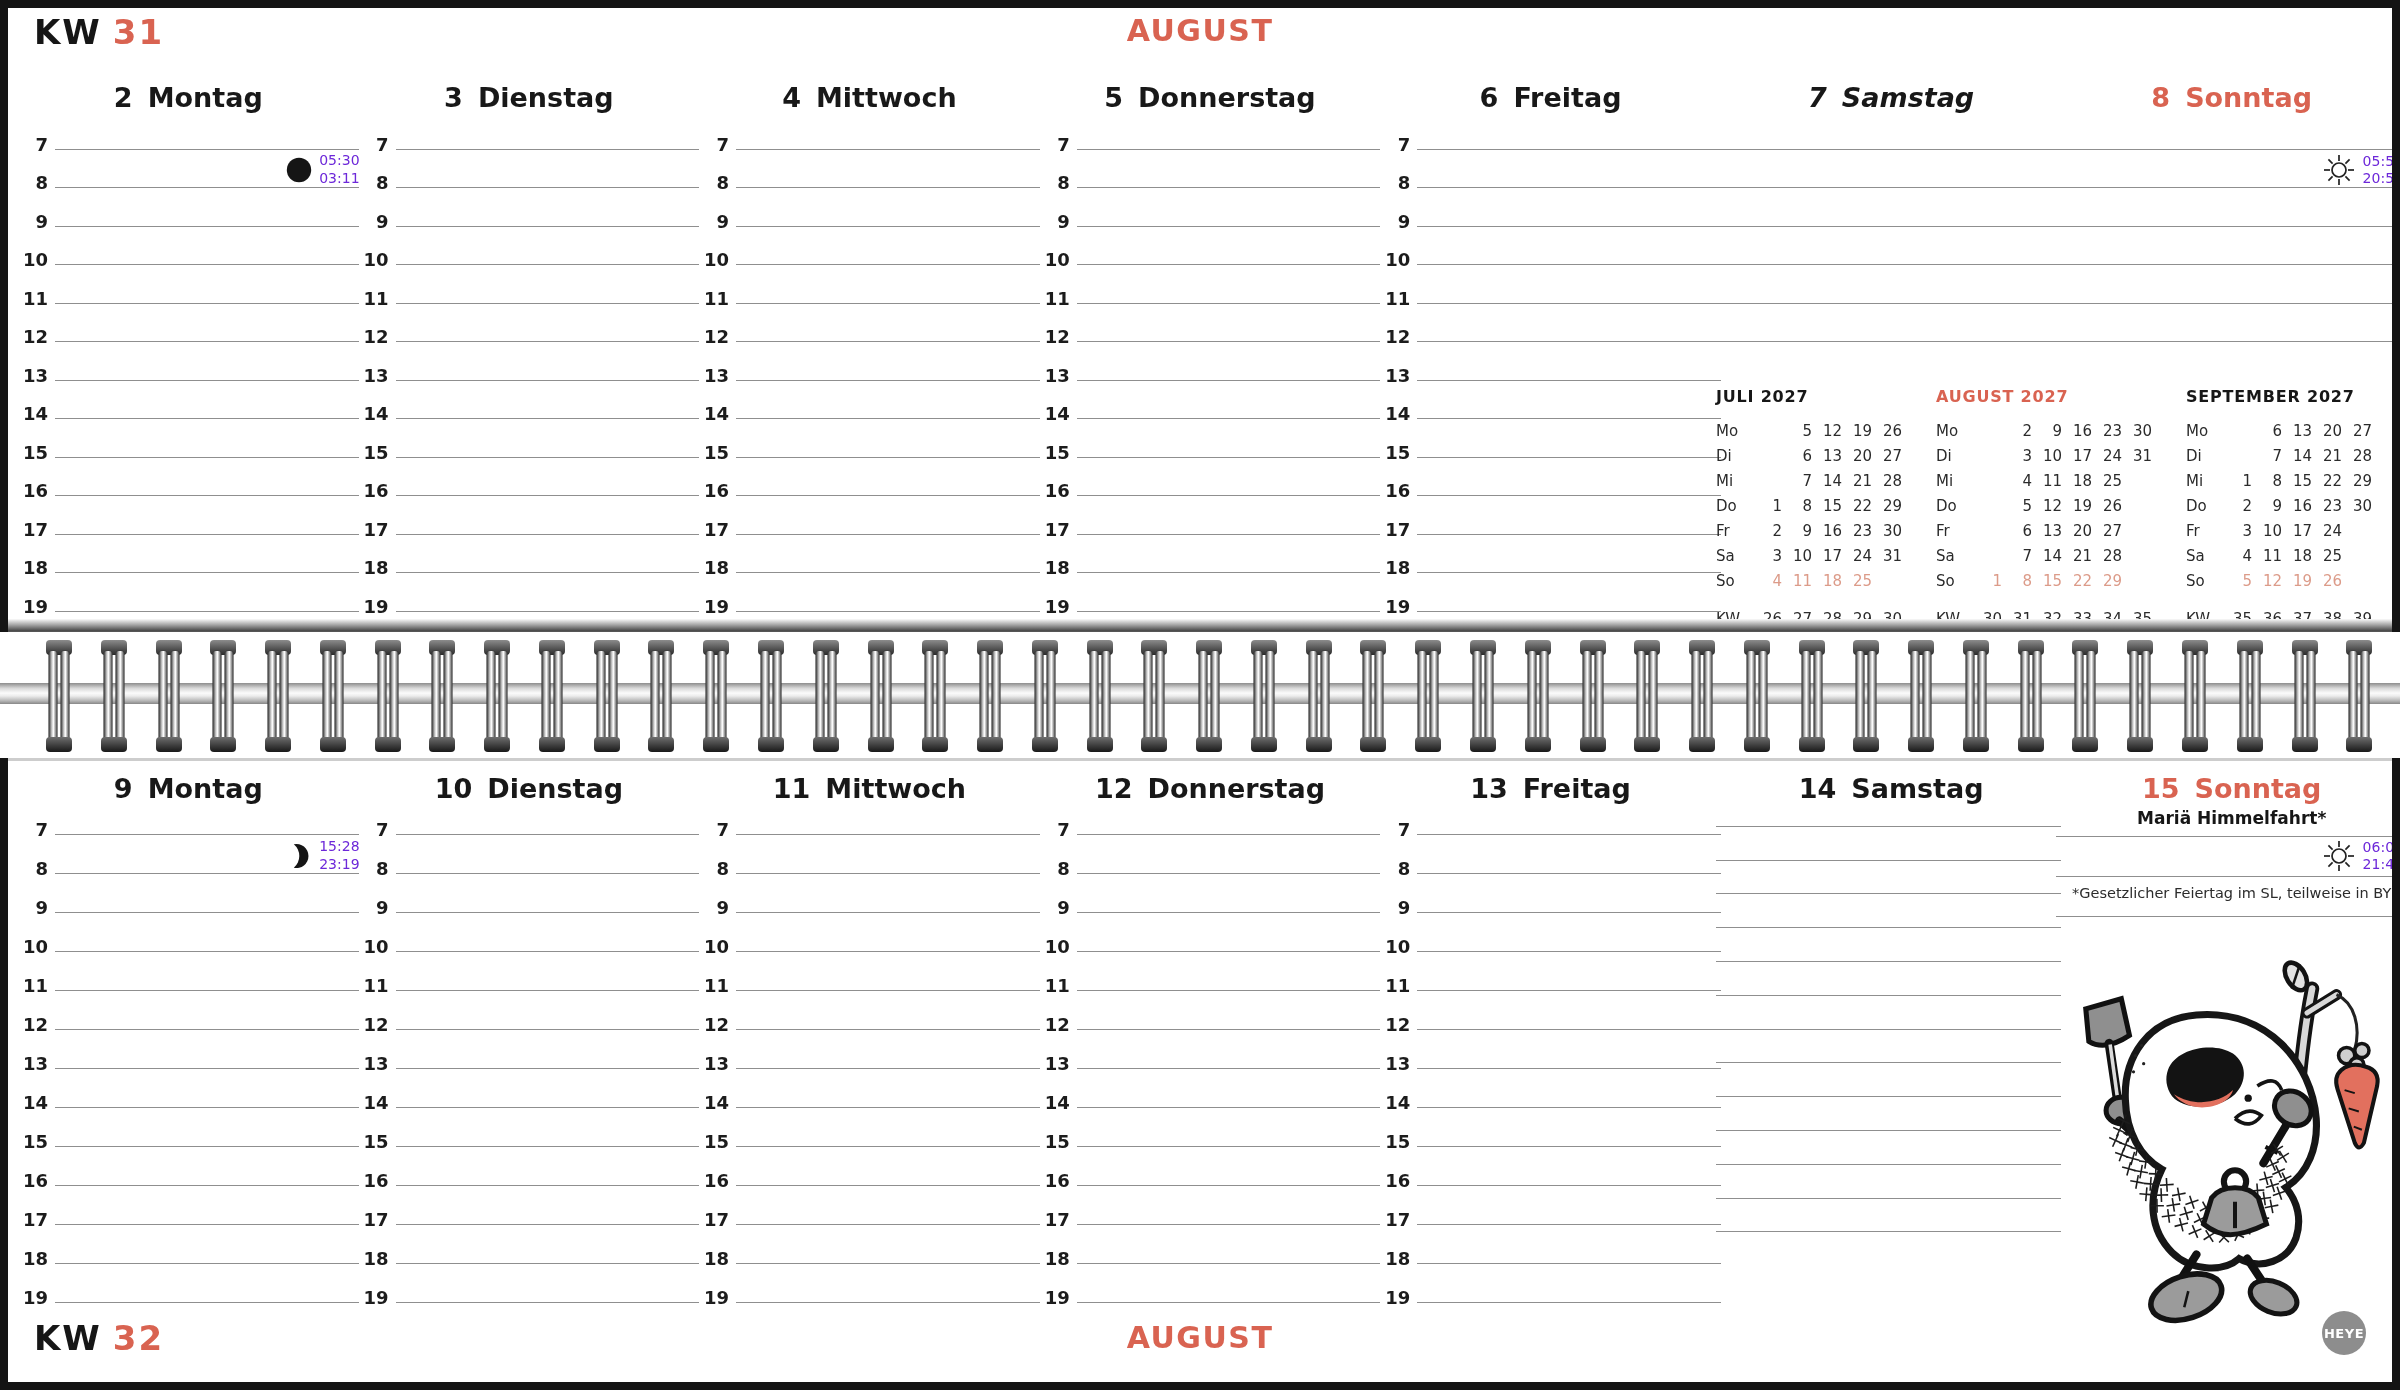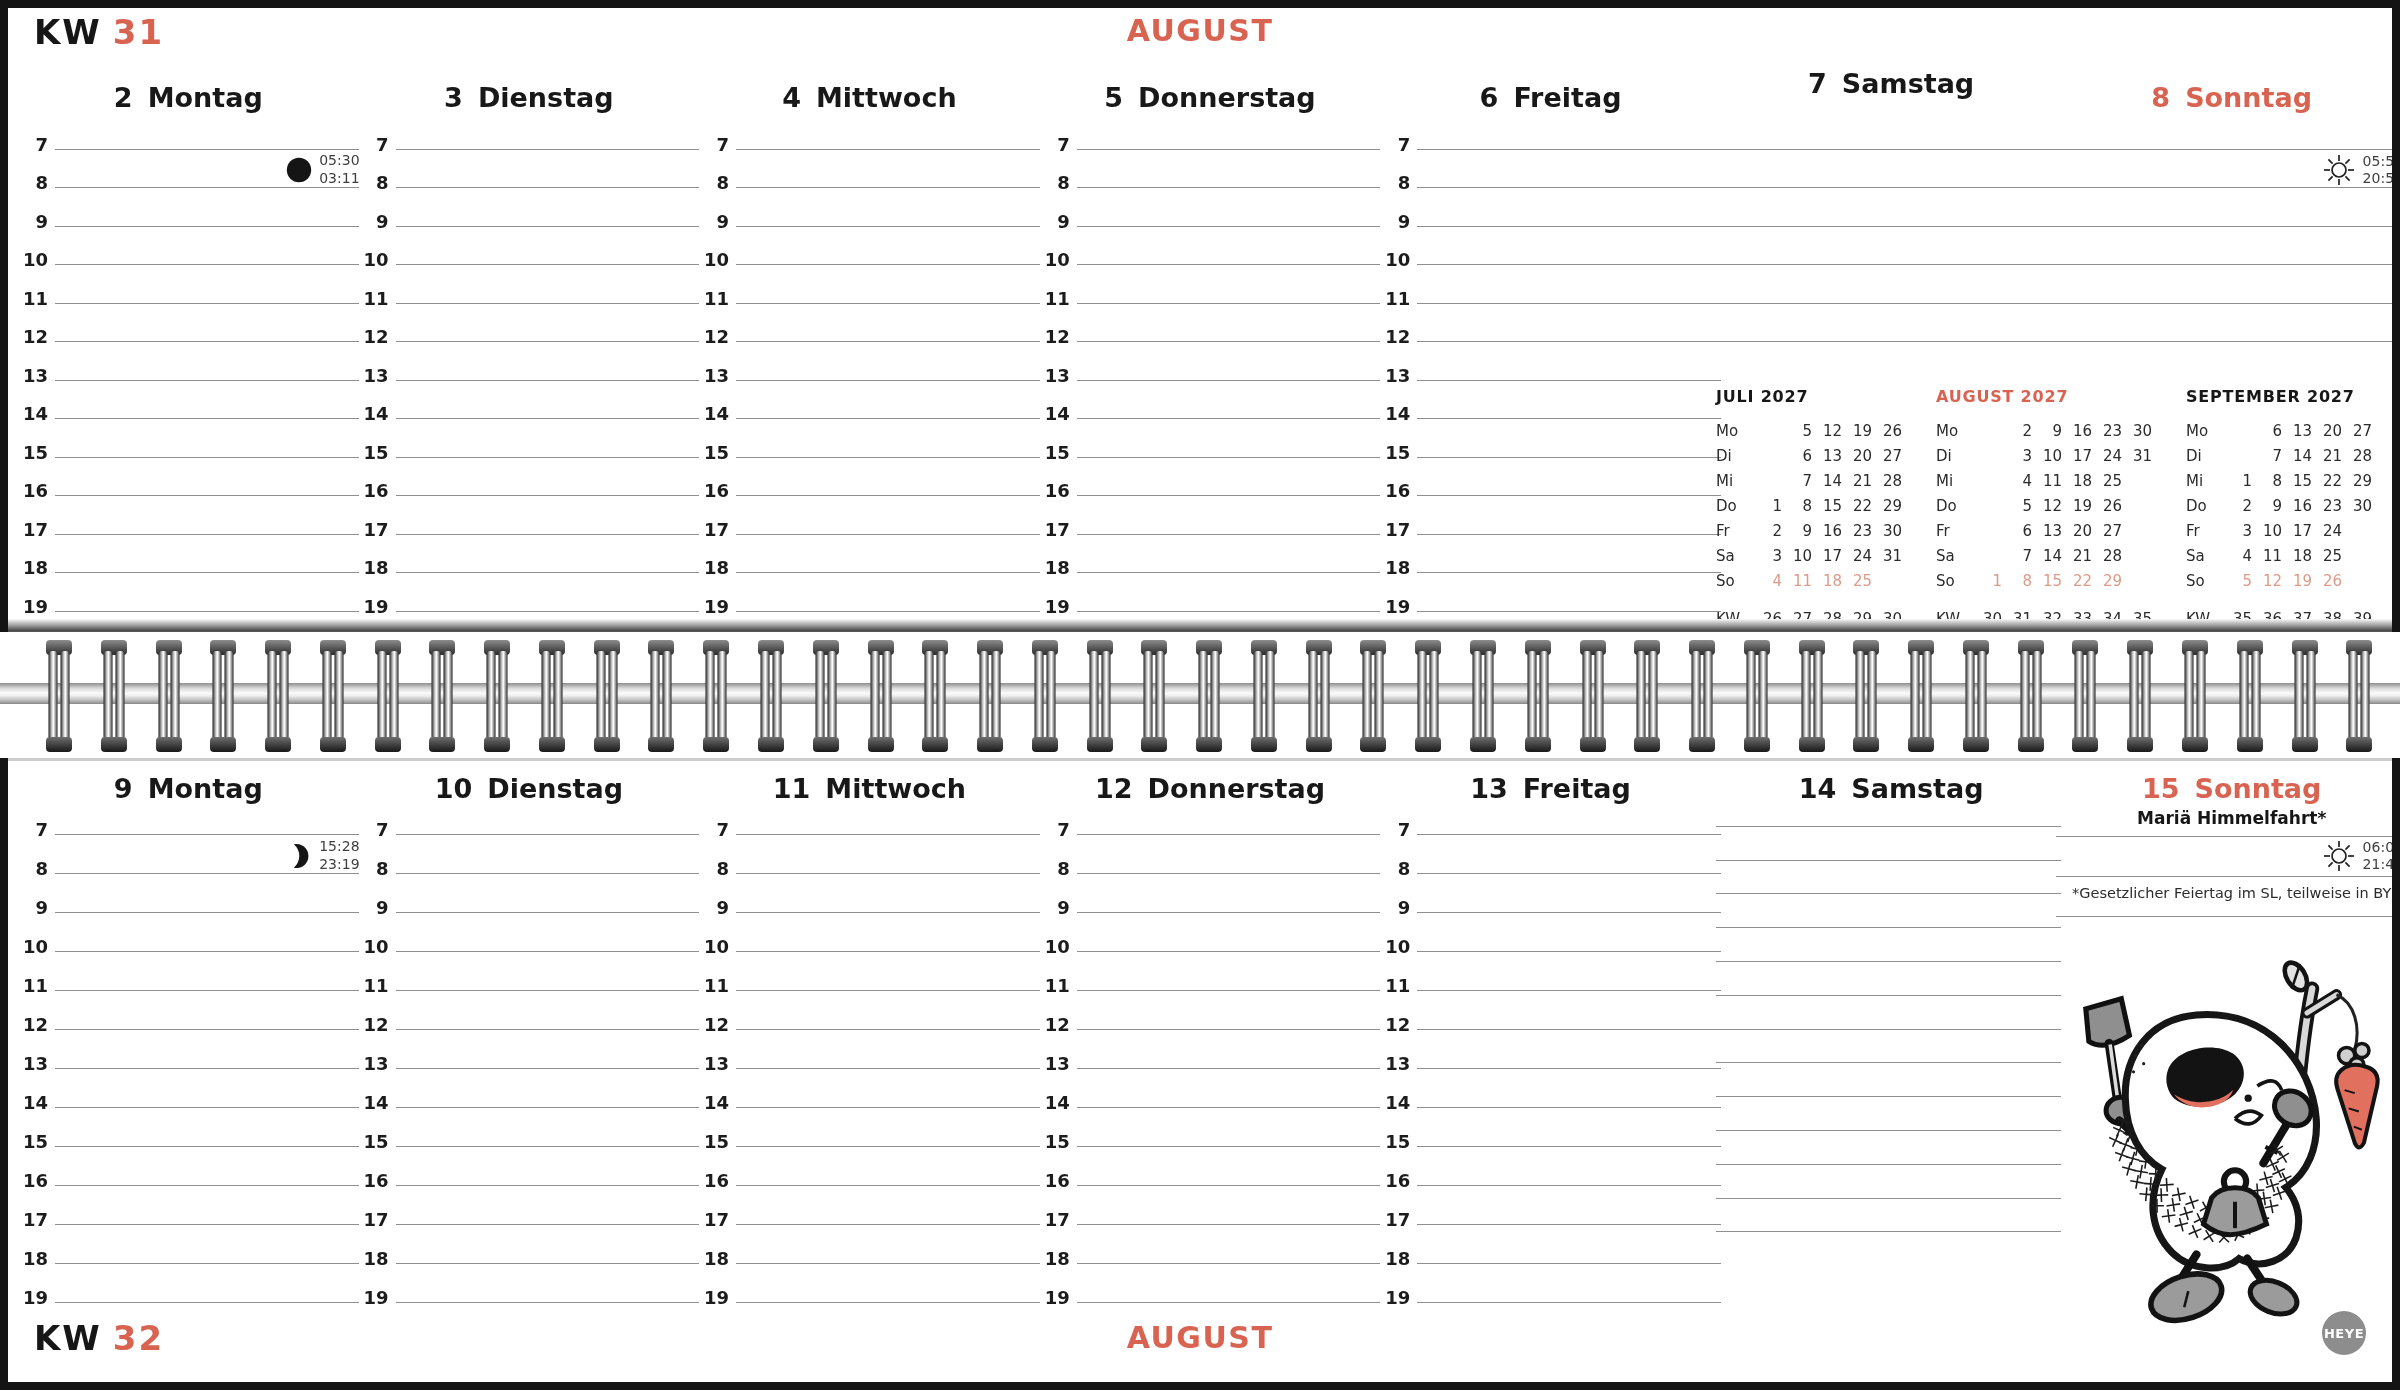--- a/index.html
+++ b/index.html
@@ -39,21 +39,21 @@
   .day-header .dnum{margin-right:15px;}
   .day-header.sunday{color:var(--accent);}
   .holiday{position:absolute;left:0;width:100%;text-align:center;font-size:17px;font-weight:bold;color:#161616;}
   .hour-rows{position:absolute;left:0;right:0;}
   .hour-row{position:relative;}
   .hour-num{position:absolute;left:0;bottom:-5px;width:40px;text-align:right;
     font-size:18px;font-weight:bold;color:#1c1c1c;}
   .hour-line{position:absolute;left:47px;right:10px;bottom:0;border-bottom:1.8px solid #8f8f8f;}
   .hour-line.full{left:5px;}
   .marker{position:absolute;right:9px;display:flex;align-items:center;gap:6px;z-index:4;}
-  .marker .times{font-size:14px;line-height:1.25;color:#404040;text-align:left;}
+  .marker .times{font-size:14px;line-height:1.25;color:#6d28d9;text-align:left;}
   .footnote{position:absolute;left:0;width:100%;text-align:center;font-size:14.5px;color:#2c2c2c;}
 
   
   #mini-cals{position:absolute;left:1716px;top:383px;width:656px;display:flex;justify-content:space-between;z-index:6;}
   .mc-title{font-size:16px;font-weight:bold;letter-spacing:0.8px;color:#171717;margin:4px 0 9px 0;white-space:nowrap;}
   .mc-title.accent{color:var(--accent);}
   .mc-row{display:grid;grid-template-columns:36px repeat(var(--n),30px);height:25px;align-items:end;
     font-size:15px;color:#2b2b2b;}
   .mc-row span{text-align:right;}
   .mc-row .lbl{text-align:left;}
@@ -376,21 +376,21 @@
               <span class="hour-num">18</span>
               <div class="hour-line"></div>
             </div>
             <div class="hour-row" style="height: 38.5px;">
               <span class="hour-num">19</span>
               <div class="hour-line"></div>
             </div>
           </div>
         </div>
         <div class="day-col" style="left: 1710.85px; width: 340.57px;">
-          <div class="day-header" style="top: 68px;"><span class="dnum">7</span><span class="dname">Samstag</span></div>
+          <div class="day-header" style="top: 82px; font-style: italic;"><span class="dnum">7</span><span class="dname">Samstag</span></div>
           <div class="hour-rows" style="top: 111px;">
             <div class="hour-row" style="height: 38.5px;">
               <div class="hour-line full"></div>
             </div>
             <div class="hour-row" style="height: 38.5px;">
               <div class="hour-line full"></div>
             </div>
             <div class="hour-row" style="height: 38.5px;">
               <div class="hour-line full"></div>
             </div>

